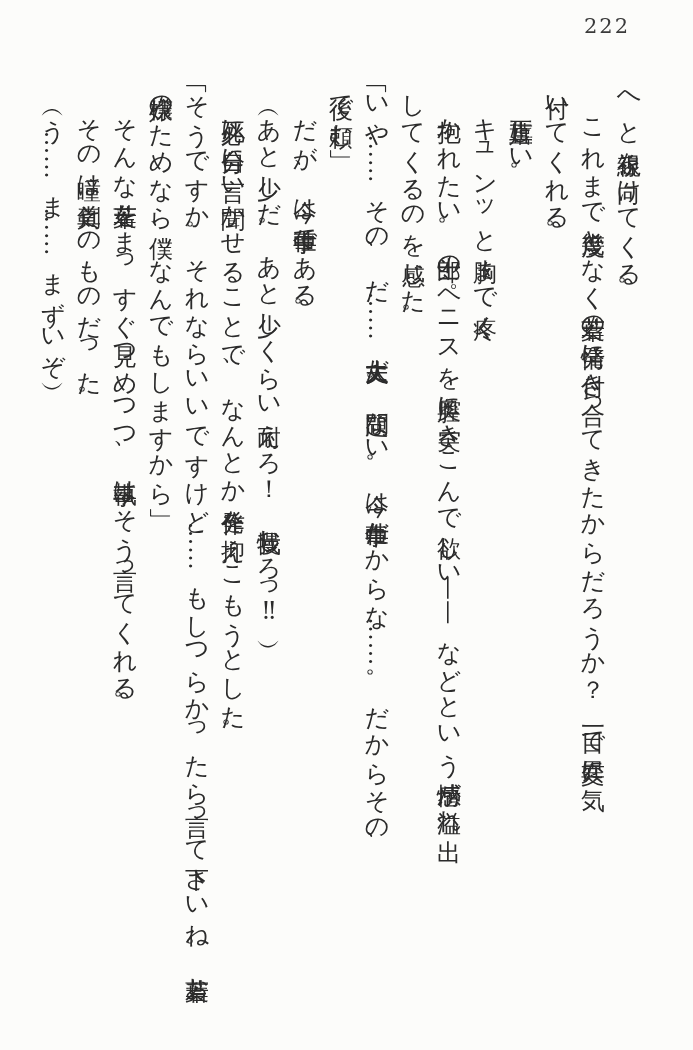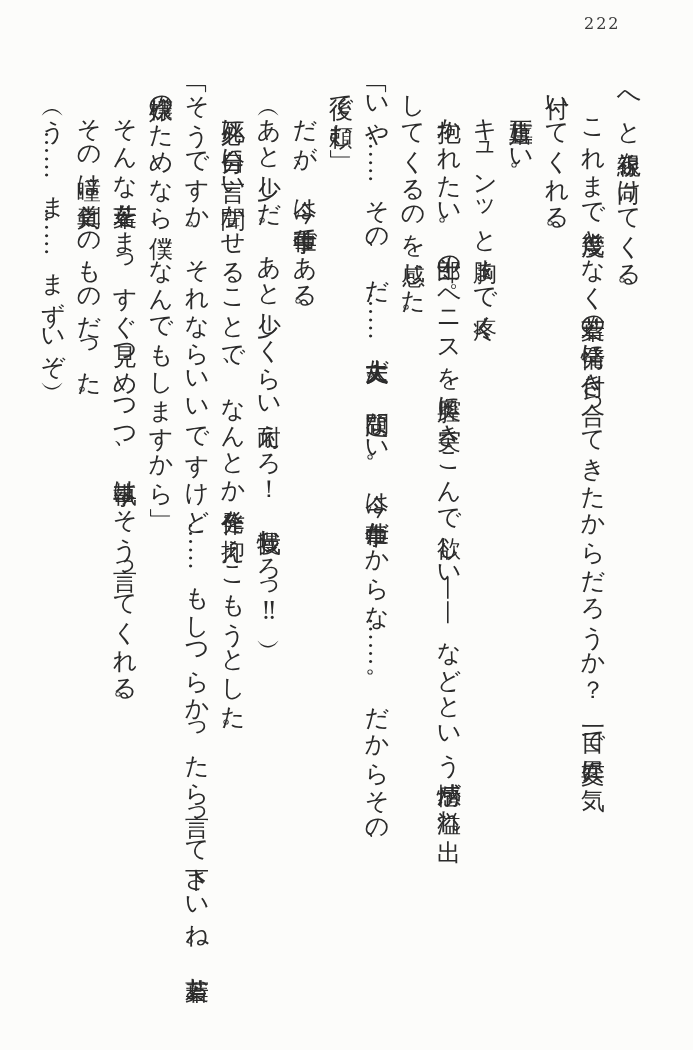--- a/index.html
+++ b/index.html
@@ -13,21 +13,21 @@
     height: 1050px;
     background: #fcfcfa;
     font-family: "DejaVu Serif", "Liberation Serif", serif;
     color: #2b2b2b;
     overflow: hidden;
   }
   .page-number {
     position: absolute;
     top: 14px;
     left: 584px;
-    font-size: 16px;
+    font-size: 21px;
     letter-spacing: 2px;
     color: #3a3a3a;
   }
   .text-area {
     position: absolute;
     top: 78px;
     right: 46px;
     height: 914px;
     writing-mode: vertical-rl;
     text-orientation: mixed;

